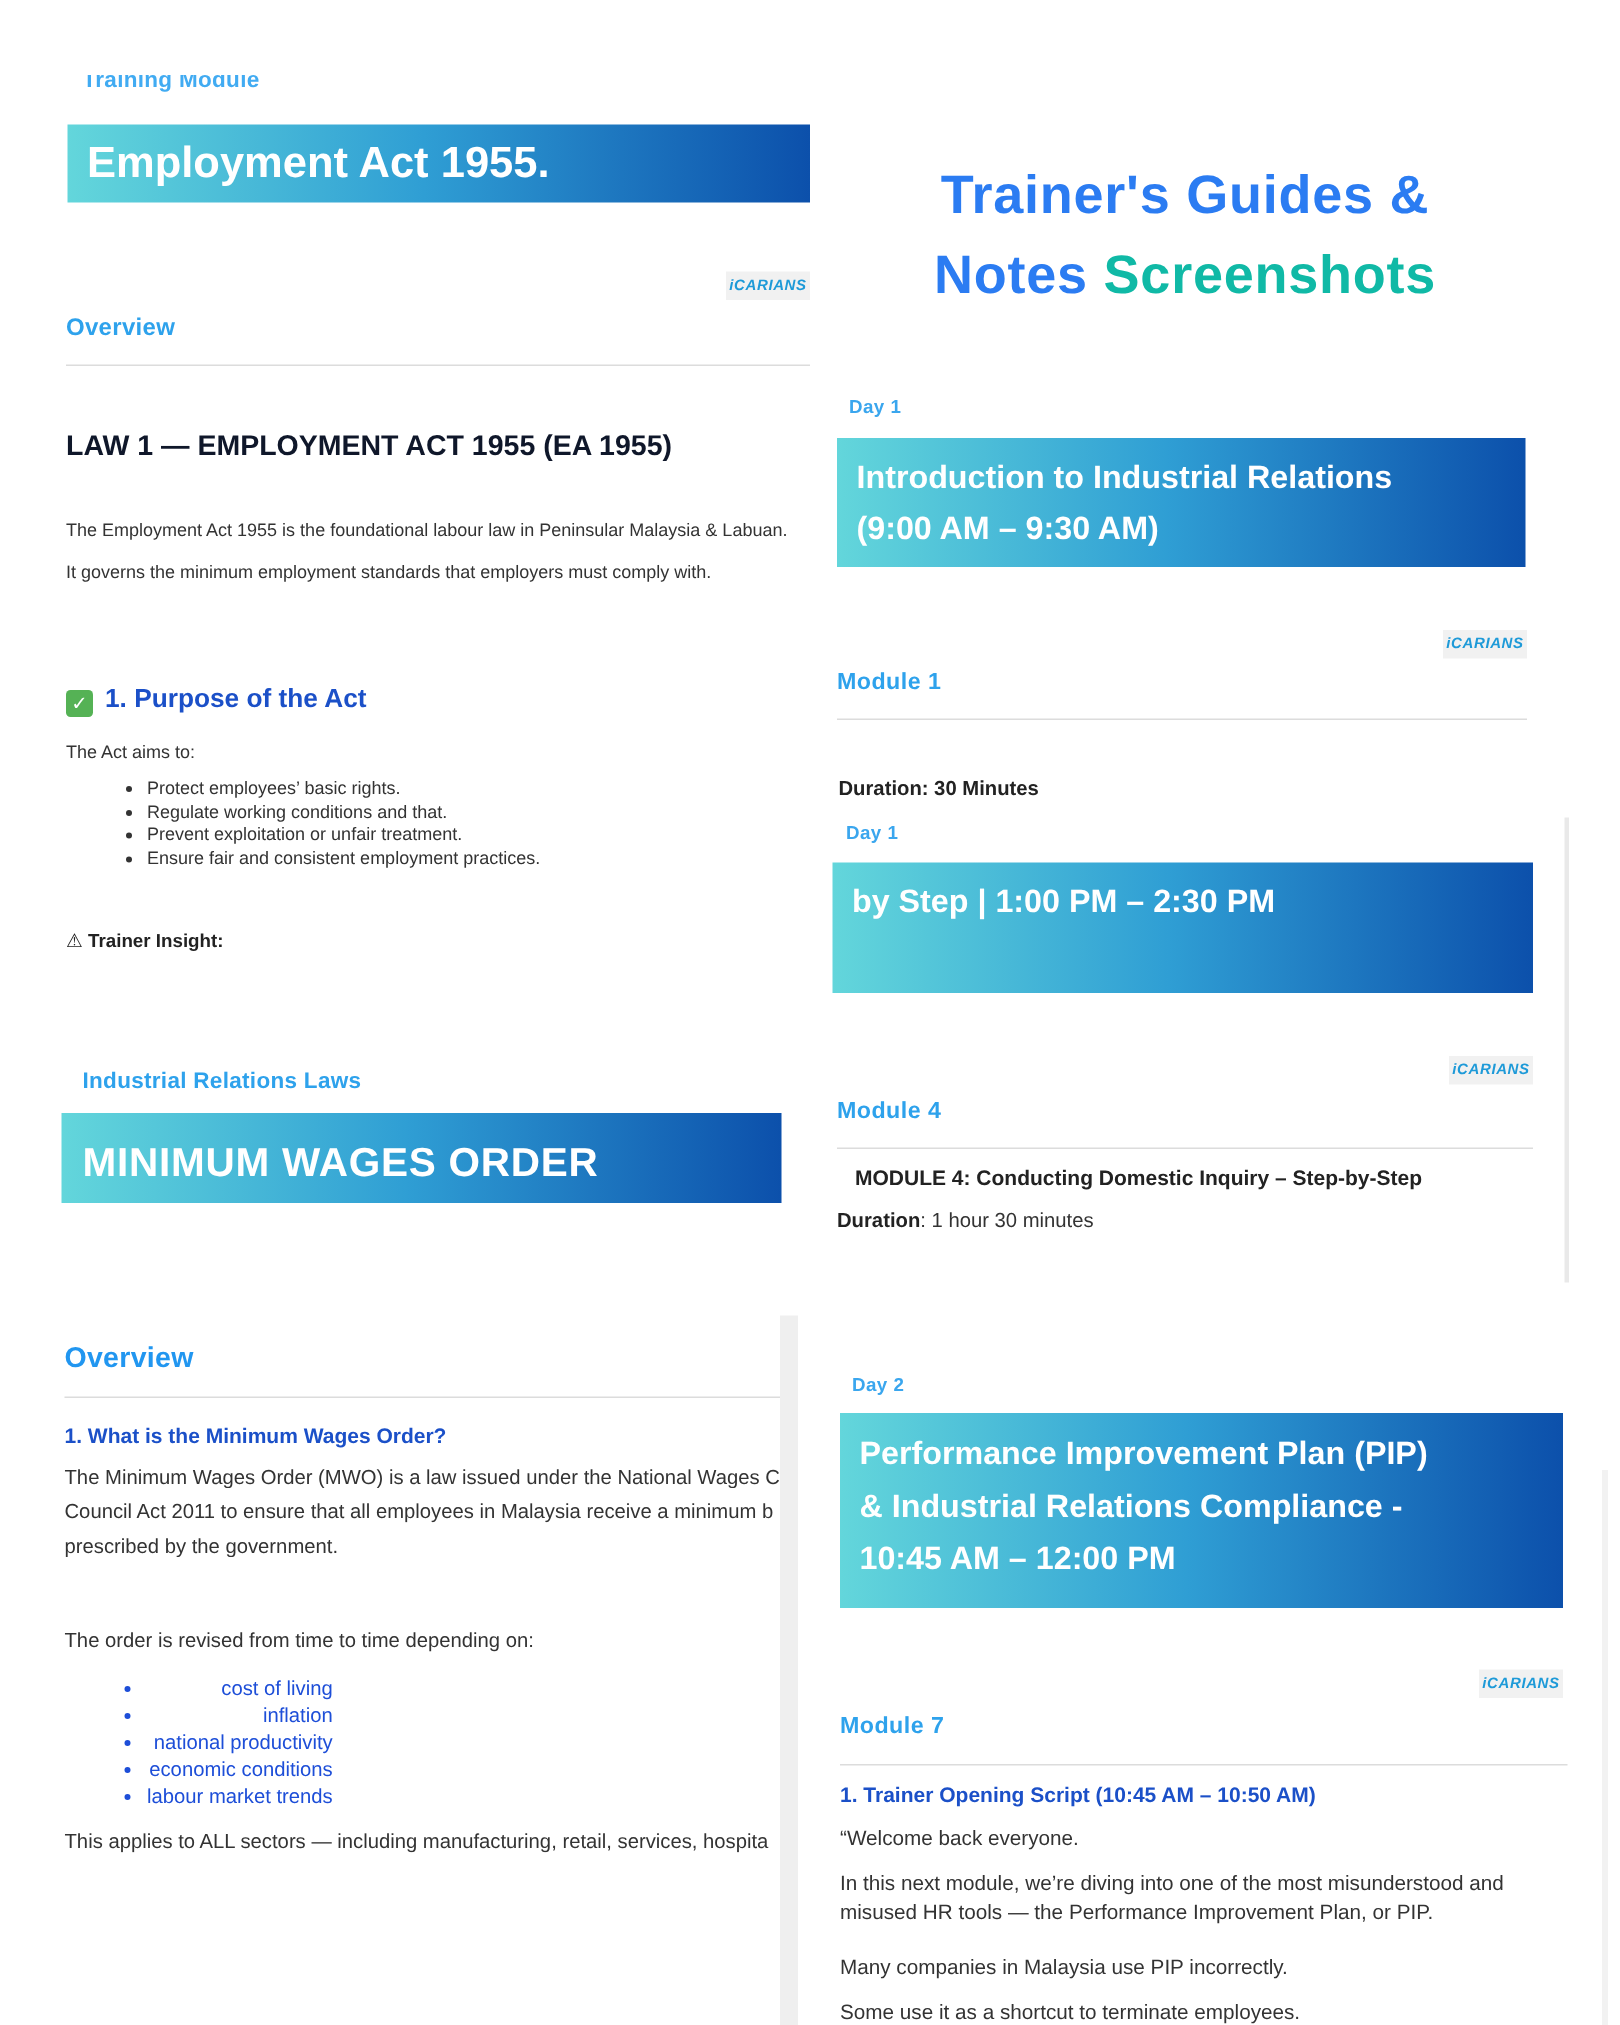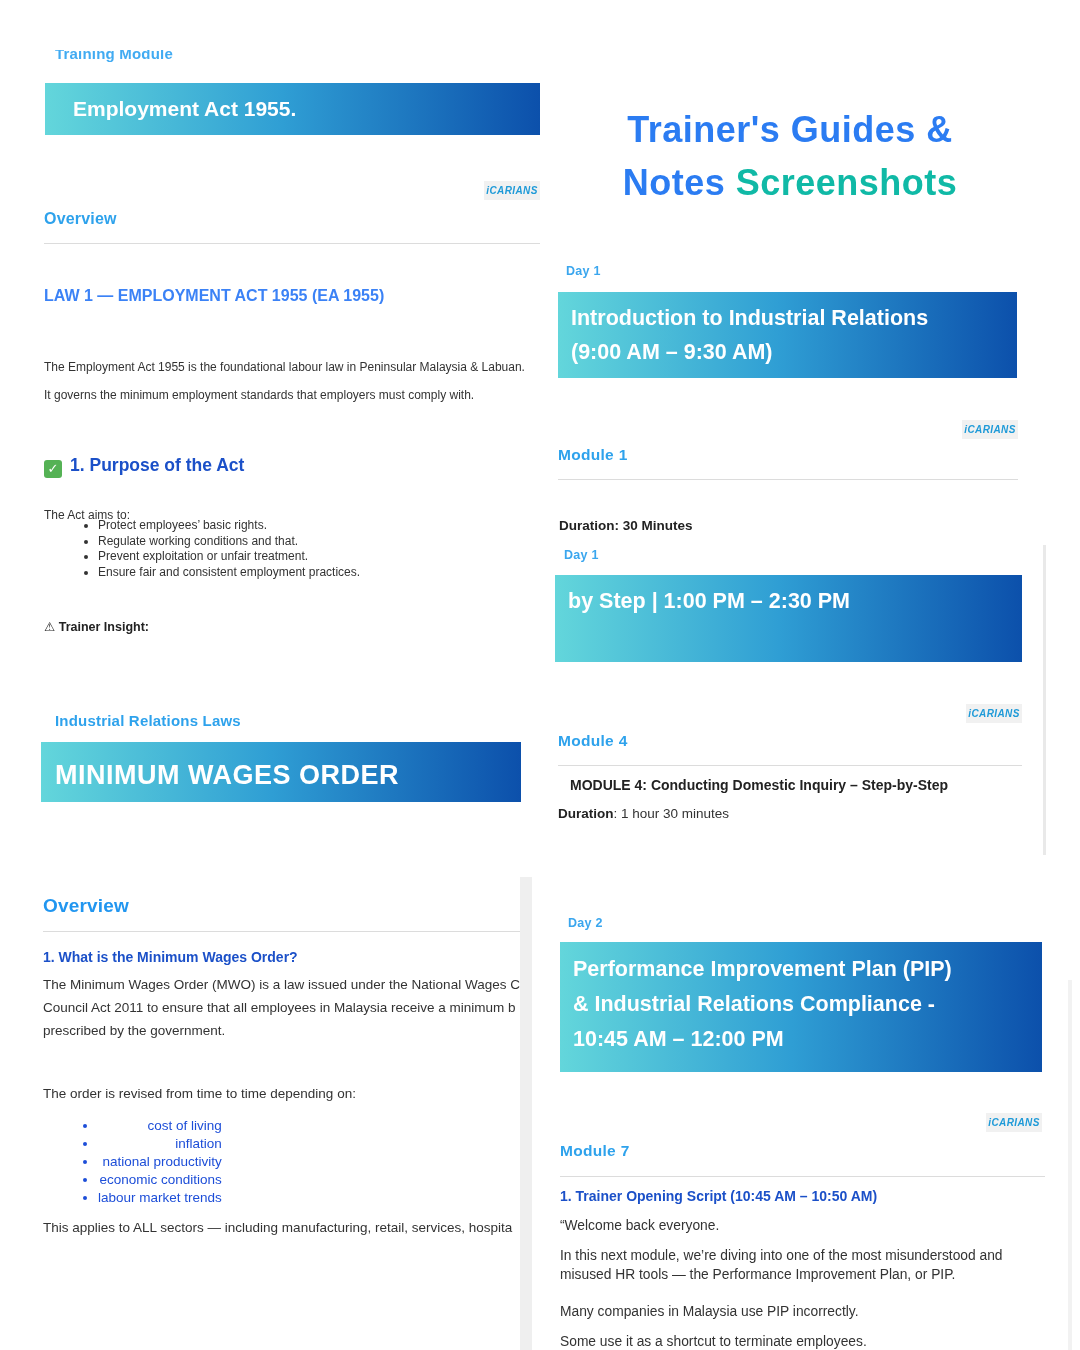--- a/index.html
+++ b/index.html
@@ -9,34 +9,34 @@
     position:relative; width:1080px; height:1350px;
     background:#ffffff; overflow:hidden; margin:0 auto;
   }
   .abs { position:absolute; }
 
   
   .banner {
     background:linear-gradient(90deg,#63d6db 0%,#2f9ed4 48%,#0c50ab 100%);
     color:#ffffff; font-weight:bold;
   }
-  .banner-big { font-size:21px; line-height:52px; padding-left:28px; white-space:nowrap; overflow:hidden; }
+  .banner-big { font-size:29px; line-height:52px; padding-left:13px; white-space:nowrap; overflow:hidden; }
   .banner-mwo { font-size:27px; line-height:67px; padding-left:14px; letter-spacing:0.5px; white-space:nowrap; overflow:hidden; }
   .banner-mod { font-size:21.5px; line-height:33.5px; padding:10px 0 0 13px; }
 
   
   .eyebrow   { color:#41abf2; font-weight:bold; font-size:15px; letter-spacing:0.2px; white-space:nowrap; }
   .h-blue    { color:#2ea2ec; font-weight:bold; font-size:16px; letter-spacing:0.2px; white-space:nowrap; }
-  .h-law     { color:#3b82f6; font-weight:bold; font-size:16px; white-space:nowrap; }
+  .h-law     { color:#0f172a; font-weight:bold; font-size:19px; white-space:nowrap; }
   .h-module  { color:#2ea2ec; font-weight:bold; font-size:15.5px; letter-spacing:0.3px; white-space:nowrap; }
   .h-day     { color:#3aa6ee; font-weight:bold; font-size:12.5px; letter-spacing:0.3px; white-space:nowrap; }
   .h-darkblue{ color:#1b50c8; font-weight:bold; font-size:14px; white-space:nowrap; }
   .h-overview-lg { color:#2196f0; font-weight:bold; font-size:19px; letter-spacing:0.2px; white-space:nowrap; }
 
-  .body-sm  { color:#333333; font-size:12px; white-space:nowrap;margin-top:14px; }
+  .body-sm  { color:#333333; font-size:12px; white-space:nowrap; }
   .body-md  { color:#333333; font-size:13.5px; white-space:nowrap; }
   .bold-dark{ color:#222222; font-weight:bold; }
 
   .rule { height:1px; background:#dcdcdc; }
 
   ul.plain { list-style:disc;margin-left:20px; }
   ul.aims li   { font-size:12px;   color:#333; line-height:15.5px; }
   ul.factors li{ font-size:13.5px; color:#1d4ed8; line-height:18px;text-align:right; }
 
   .clipline { overflow:hidden; white-space:nowrap; }

